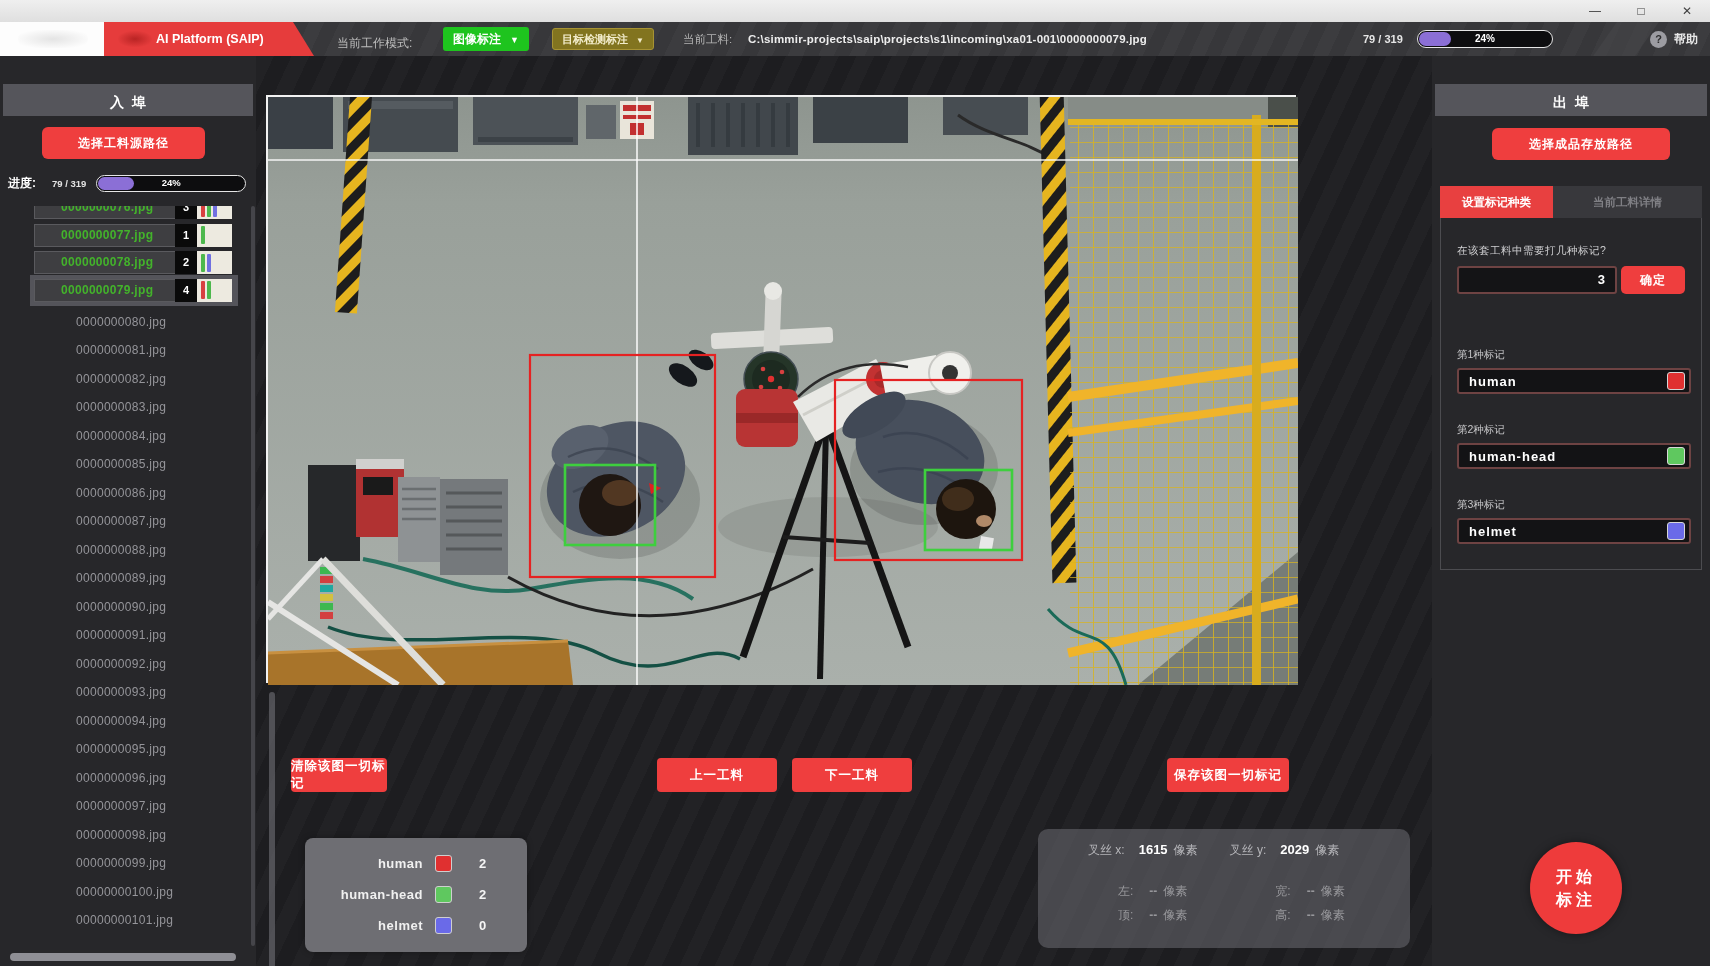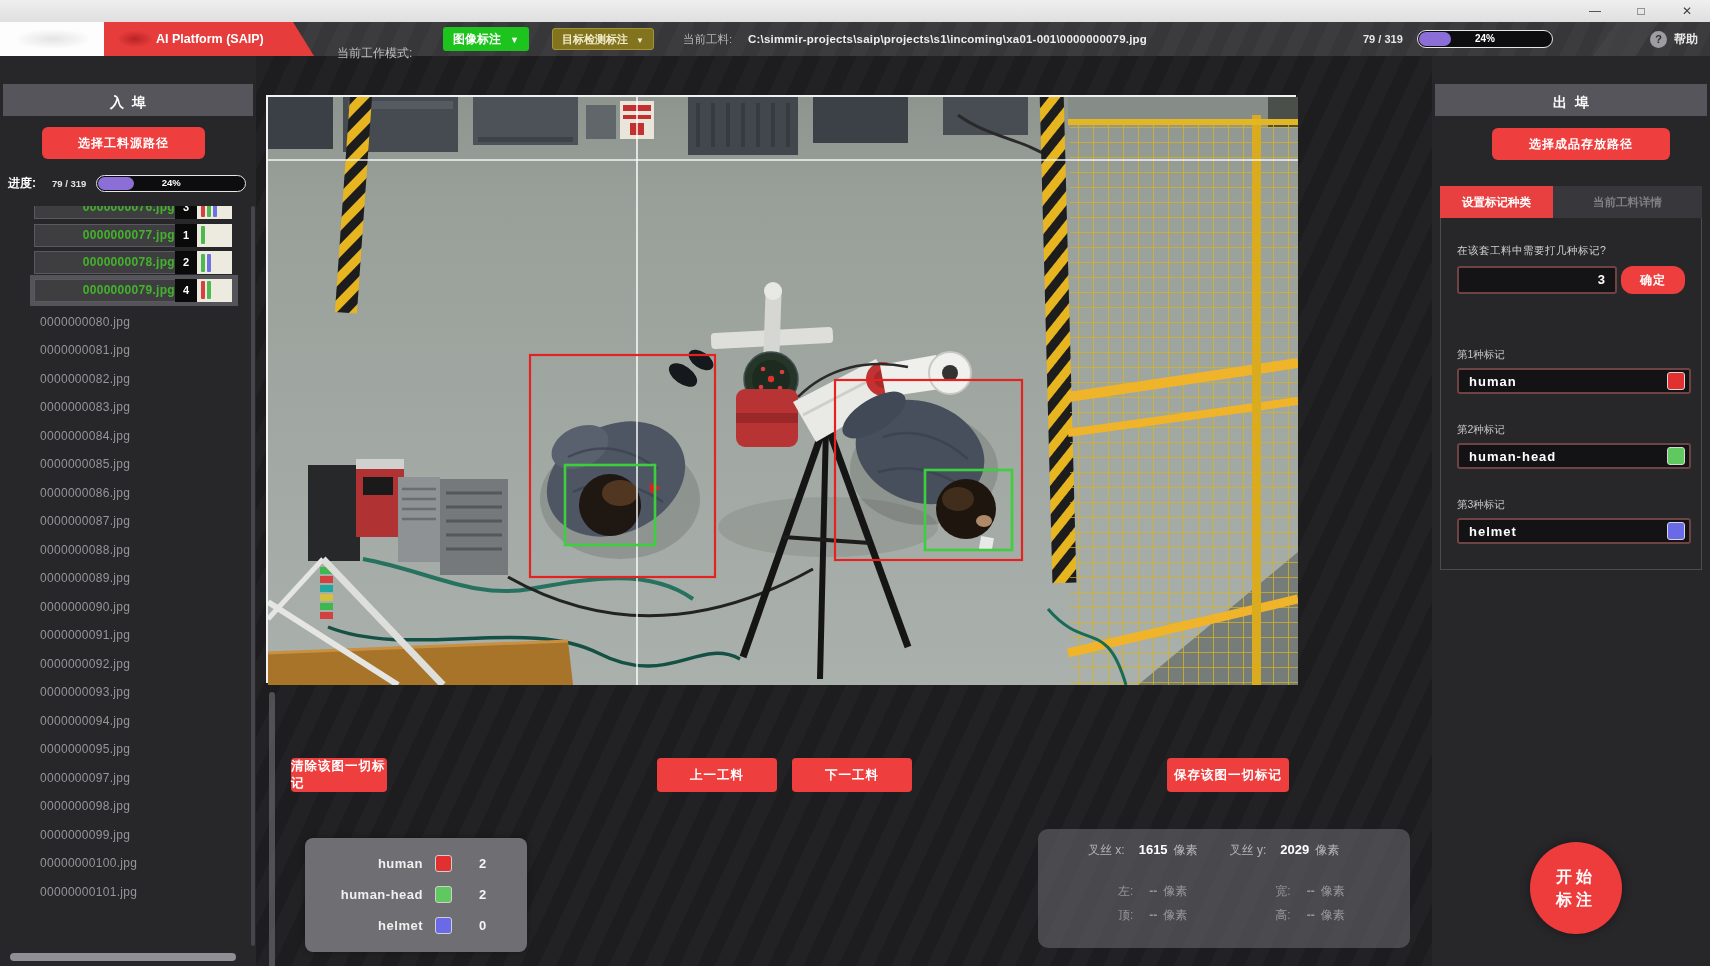--- a/index.html
+++ b/index.html
@@ -15,21 +15,21 @@
   .topbar{position:absolute;left:0;top:22px;width:1710px;height:34px;
           background:repeating-linear-gradient(115deg,#3c3c3f 0 14px,#37373a 14px 28px);}
   .logo-white{position:absolute;left:0;top:0;width:105px;height:34px;background:#fdfdfd;}
   .logo-white i{position:absolute;left:18px;top:8px;width:70px;height:18px;border-radius:9px;
                 background:radial-gradient(ellipse at 50% 50%,#e4e4e4,#fdfdfd 80%);}
   .brand{position:absolute;left:104px;top:0;width:210px;height:34px;background:#e63c3c;
          clip-path:polygon(0 0,90% 0,100% 100%,0 100%);display:flex;align-items:center;
          color:#fff;font-size:12.5px;font-weight:bold;padding-left:52px;white-space:nowrap;}
   .brand i{position:absolute;left:14px;top:9px;width:34px;height:16px;border-radius:8px;
            background:radial-gradient(ellipse,#b92424,#e63c3c 75%);}
-  .mode-label{position:absolute;left:337px;top:14px;height:34px;line-height:34px;color:#bdbdbd;font-size:12px;}
+  .mode-label{position:absolute;left:337px;top:4px;height:34px;line-height:34px;color:#bdbdbd;font-size:12px;}
   .btn-green{position:absolute;left:443px;top:5px;height:24px;padding:0 10px;background:#1ec41e;border-radius:3px;
              color:#fff;font-size:12px;font-weight:bold;line-height:24px;cursor:pointer;}
   .btn-green .arrow{margin-left:9px;font-size:9px;}
   .btn-olive{position:absolute;left:552px;top:6px;height:22px;padding:0 9px;background:#82741f;border:1px solid #a79334;
              border-radius:3px;color:#f2eccb;font-size:11px;font-weight:bold;line-height:20px;cursor:pointer;}
   .btn-olive .arrow{margin-left:8px;font-size:8px;}
   .curfile-label{position:absolute;left:683px;top:0;height:34px;line-height:34px;color:#b3b3b3;font-size:11.5px;}
   .curfile-path{position:absolute;left:748px;top:0;height:34px;line-height:34px;color:#ededed;font-size:11.5px;
                 font-weight:bold;letter-spacing:.2px;white-space:nowrap;}
   .top-prog-text{position:absolute;left:1363px;top:0;height:34px;line-height:34px;color:#e6e6e6;font-size:11px;font-weight:bold;}
@@ -56,40 +56,40 @@
   .progress-row{position:absolute;left:8px;right:10px;top:117px;height:20px;display:flex;align-items:center;}
   .progress-row .plabel{color:#fff;font-size:12px;font-weight:bold;}
   .progress-row .ptext{color:#e4e4e4;font-size:9.5px;font-weight:bold;margin-left:16px;}
   .side-pill{flex:1;margin-left:10px;height:17px;}
   .side-pill .pct{line-height:14px;font-size:9.5px;}
   .file-list{position:absolute;left:0;right:6px;top:150px;bottom:22px;overflow:hidden;}
   .file-row.annotated{height:23px;margin:4.5px 0 0 34px;width:200px;display:flex;align-items:stretch;cursor:pointer;}
   .file-row.annotated:first-child{margin-top:-10px;}
   .file-row.current{box-shadow:0 0 0 4px #54545a;background:#54545a;}
   .fname{width:141px;background:#3e3e41;border:1px solid #5a5a5e;border-right:none;color:#43b32b;
-         font-weight:bold;font-size:12px;line-height:21px;padding-left:26px;letter-spacing:.3px;text-align:right;}
+         font-weight:bold;font-size:12px;line-height:21px;padding-left:26px;letter-spacing:.3px;}
   .fcount{width:22px;background:#0a0a0a;color:#fff;font-size:11px;font-weight:bold;text-align:center;line-height:23px;}
   .fbars{width:35px;background:#edeae0;display:flex;gap:2px;padding:2.5px 0 2.5px 4px;}
   .fbars i{width:4px;border-radius:1px;}
-  .file-row.plain{height:28.5px;line-height:28.5px;color:#95959a;font-size:12px;padding-left:40px;
+  .file-row.plain{height:28.5px;line-height:28.5px;color:#95959a;font-size:12px;padding-left:76px;
                   letter-spacing:.3px;cursor:pointer;}
   .file-row.plain.first{margin-top:6px;}
   .h-scrollbar{position:absolute;left:10px;bottom:5px;width:226px;height:8px;background:#8f8f95;border-radius:4px;cursor:pointer;}
   .v-scrollbar{position:absolute;right:1px;top:150px;bottom:20px;width:4px;background:#45454a;border-radius:2px;cursor:pointer;}
   
   .tabs{position:absolute;left:8px;right:8px;top:130px;height:32px;display:flex;}
   .tab{text-align:center;line-height:32px;font-size:11.5px;font-weight:bold;cursor:pointer;}
   .tab.active{flex:0 0 113px;background:#e84040;color:#fff;}
   .tab.inactive{flex:1;background:#38383c;color:#7f7f84;}
   .tab-content{position:absolute;left:8px;right:8px;top:162px;height:352px;border:1px solid #4c4c50;border-top:none;}
   .question{margin:26px 16px 8px;color:#d0d0d2;font-size:10.5px;letter-spacing:.5px;}
   .count-row{margin:6px 16px 0;display:flex;height:28px;}
   .count-input{flex:1;background:#141416;border:2px solid #6e4343;border-radius:3px;color:#fff;font-size:13px;
                font-weight:bold;text-align:right;padding:0 10px;line-height:24px;cursor:text;}
-  .confirm-btn{width:64px;margin-left:4px;border-radius:12px;font-size:12px;}
+  .confirm-btn{width:64px;margin-left:4px;border-radius:5px;font-size:12px;}
   .label-list{margin-top:54px;}
   .label-title{margin:0 16px 6px;color:#c6c6c8;font-size:10.5px;}
   .label-input{margin:0 10px 29px 16px;height:26px;background:#131315;border:2px solid #6e4343;border-radius:3px;
                display:flex;align-items:center;padding:0 4px 0 10px;cursor:text;}
   .label-text{flex:1;color:#fff;font-size:13px;font-weight:bold;letter-spacing:1px;}
   .swatch{width:18px;height:18px;border-radius:3px;border:1px solid #d6d6d6;}
   .start-circle{position:absolute;left:98px;top:786px;width:92px;height:92px;border-radius:50%;background:#ee3b3b;
                 color:#fff;font-size:16px;font-weight:bold;display:flex;flex-direction:column;align-items:center;
                 justify-content:center;line-height:1.45;letter-spacing:4px;cursor:pointer;box-shadow:0 0 10px rgba(0,0,0,.4);}
   
@@ -210,20 +210,21 @@
         <div class="file-row plain">0000000086.jpg</div>
         <div class="file-row plain">0000000087.jpg</div>
         <div class="file-row plain">0000000088.jpg</div>
         <div class="file-row plain">0000000089.jpg</div>
         <div class="file-row plain">0000000090.jpg</div>
         <div class="file-row plain">0000000091.jpg</div>
         <div class="file-row plain">0000000092.jpg</div>
         <div class="file-row plain">0000000093.jpg</div>
         <div class="file-row plain">0000000094.jpg</div>
         <div class="file-row plain">0000000095.jpg</div>
+        <div class="file-row plain">0000000096.jpg</div>
         <div class="file-row plain">0000000097.jpg</div>
         <div class="file-row plain">0000000098.jpg</div>
         <div class="file-row plain">0000000099.jpg</div>
         <div class="file-row plain">00000000100.jpg</div>
         <div class="file-row plain">00000000101.jpg</div>
       </div>
     <div class="v-scrollbar"></div>
     <div class="h-scrollbar"></div>
   </div>
 

